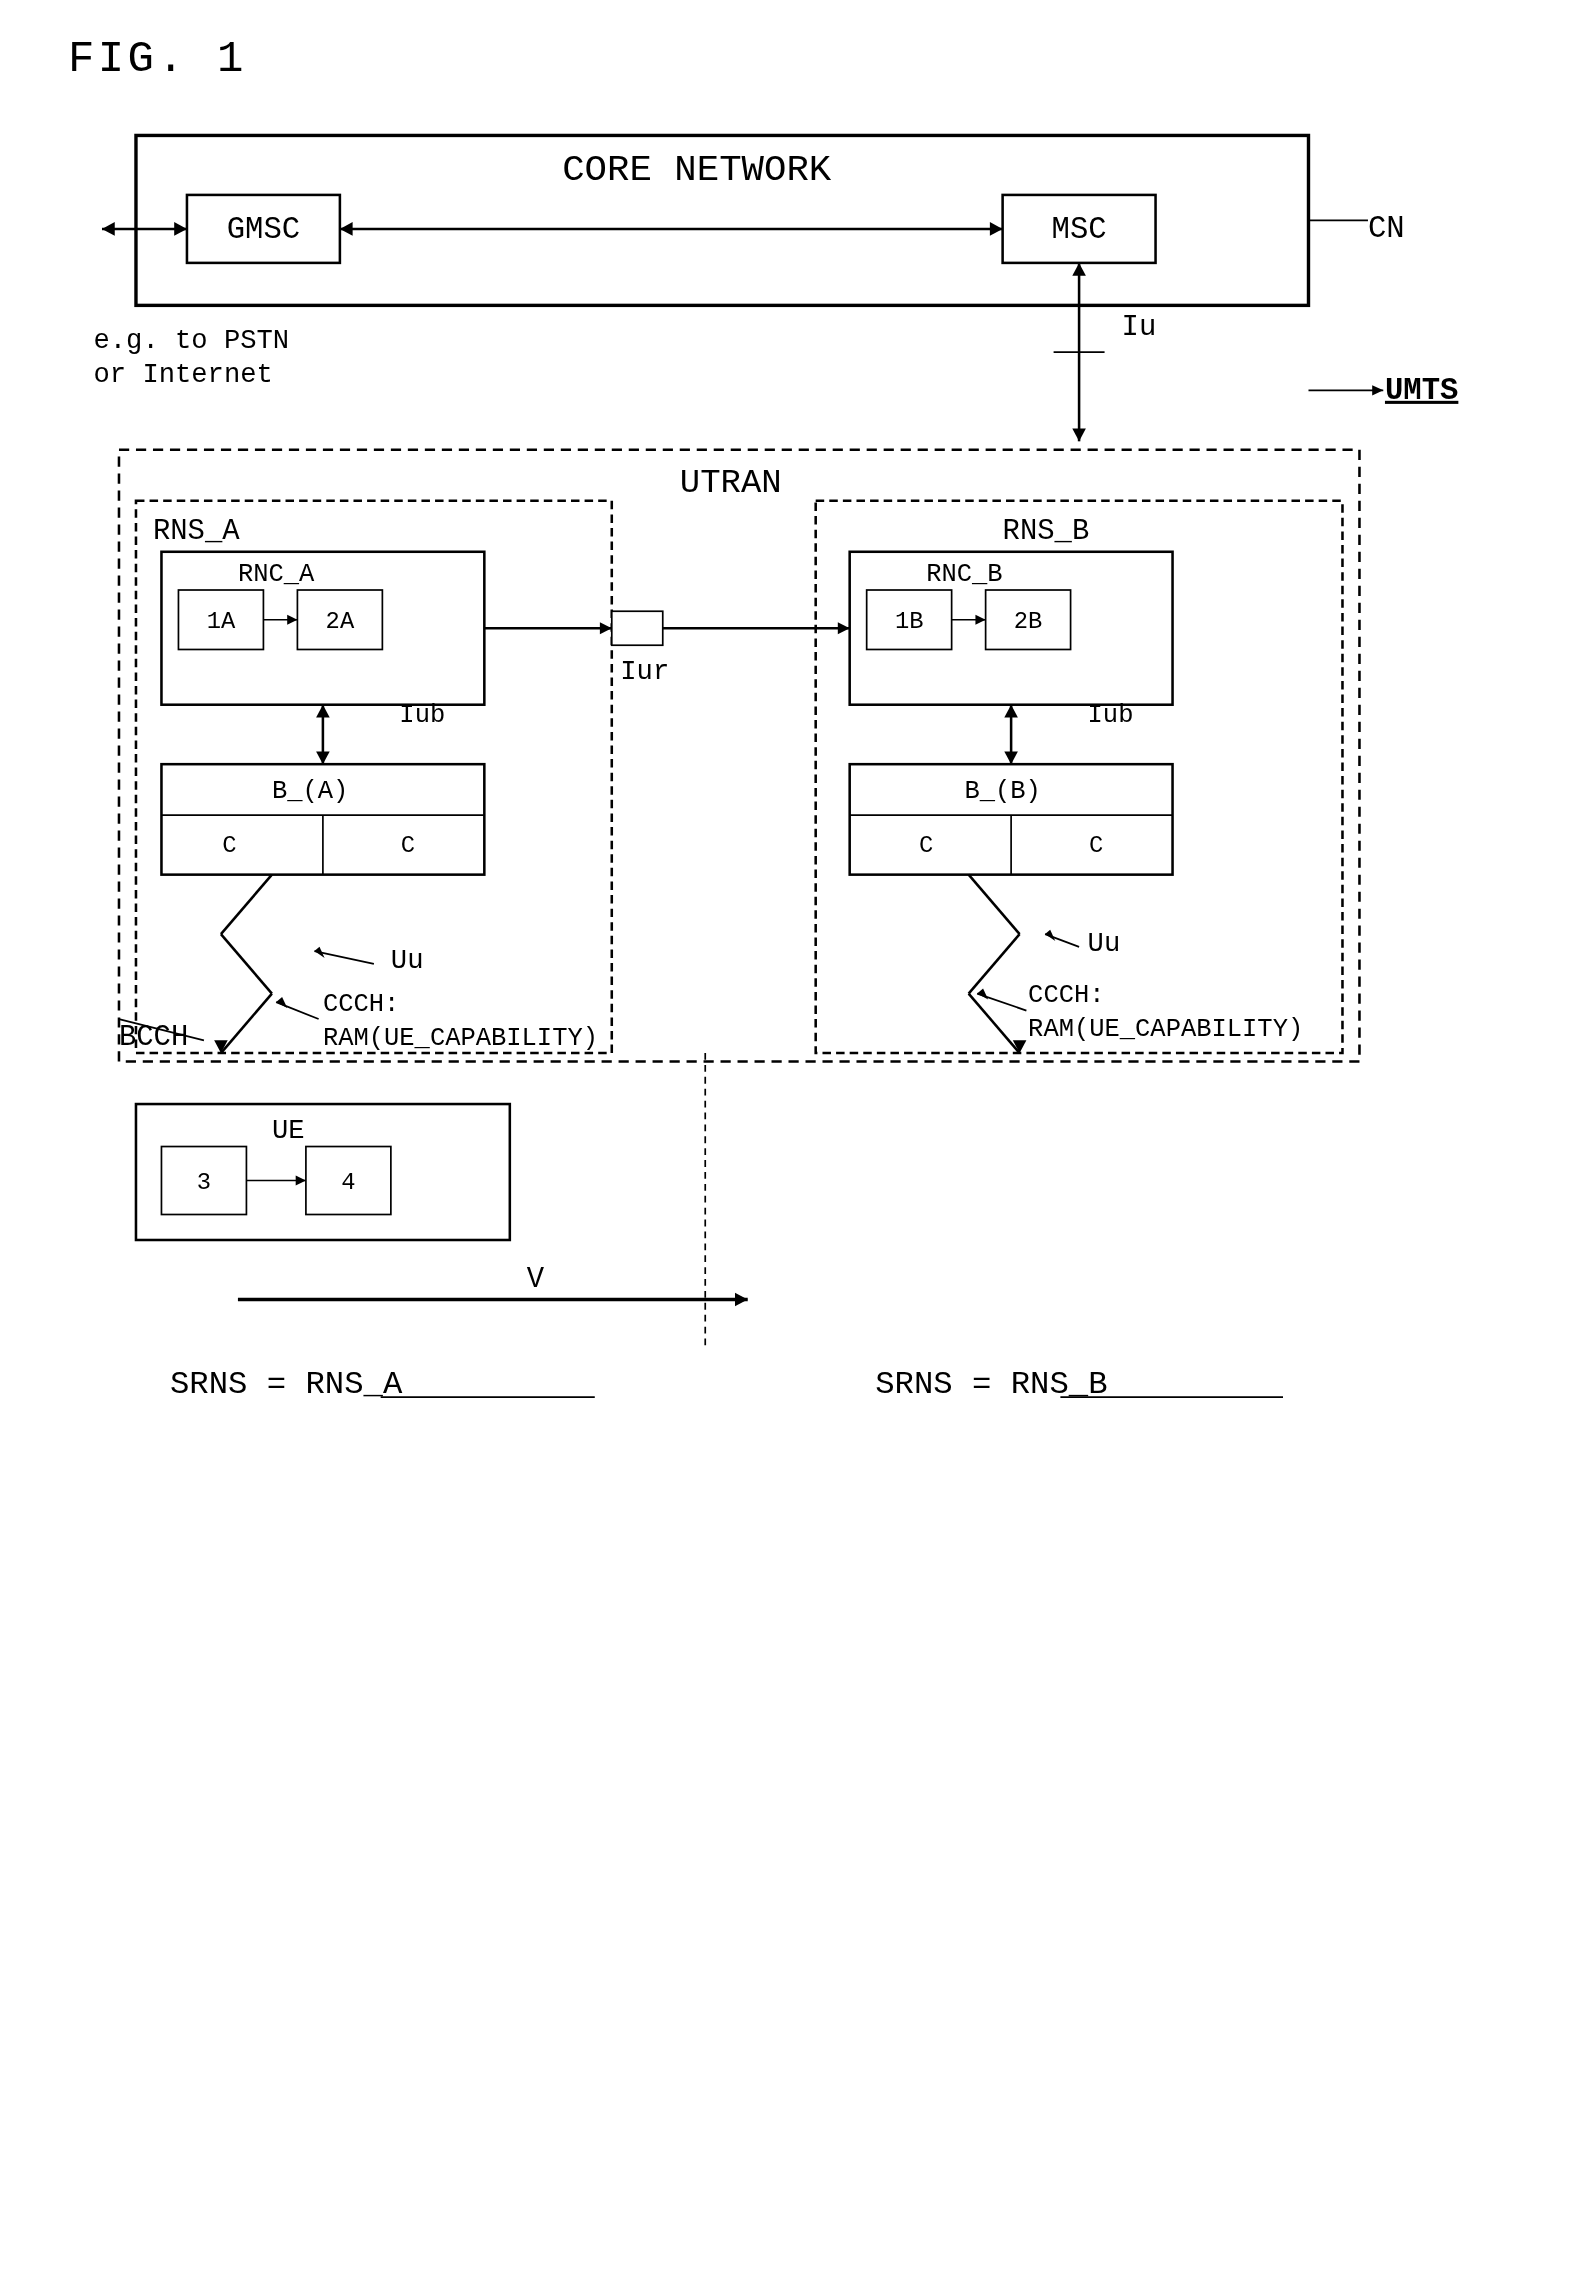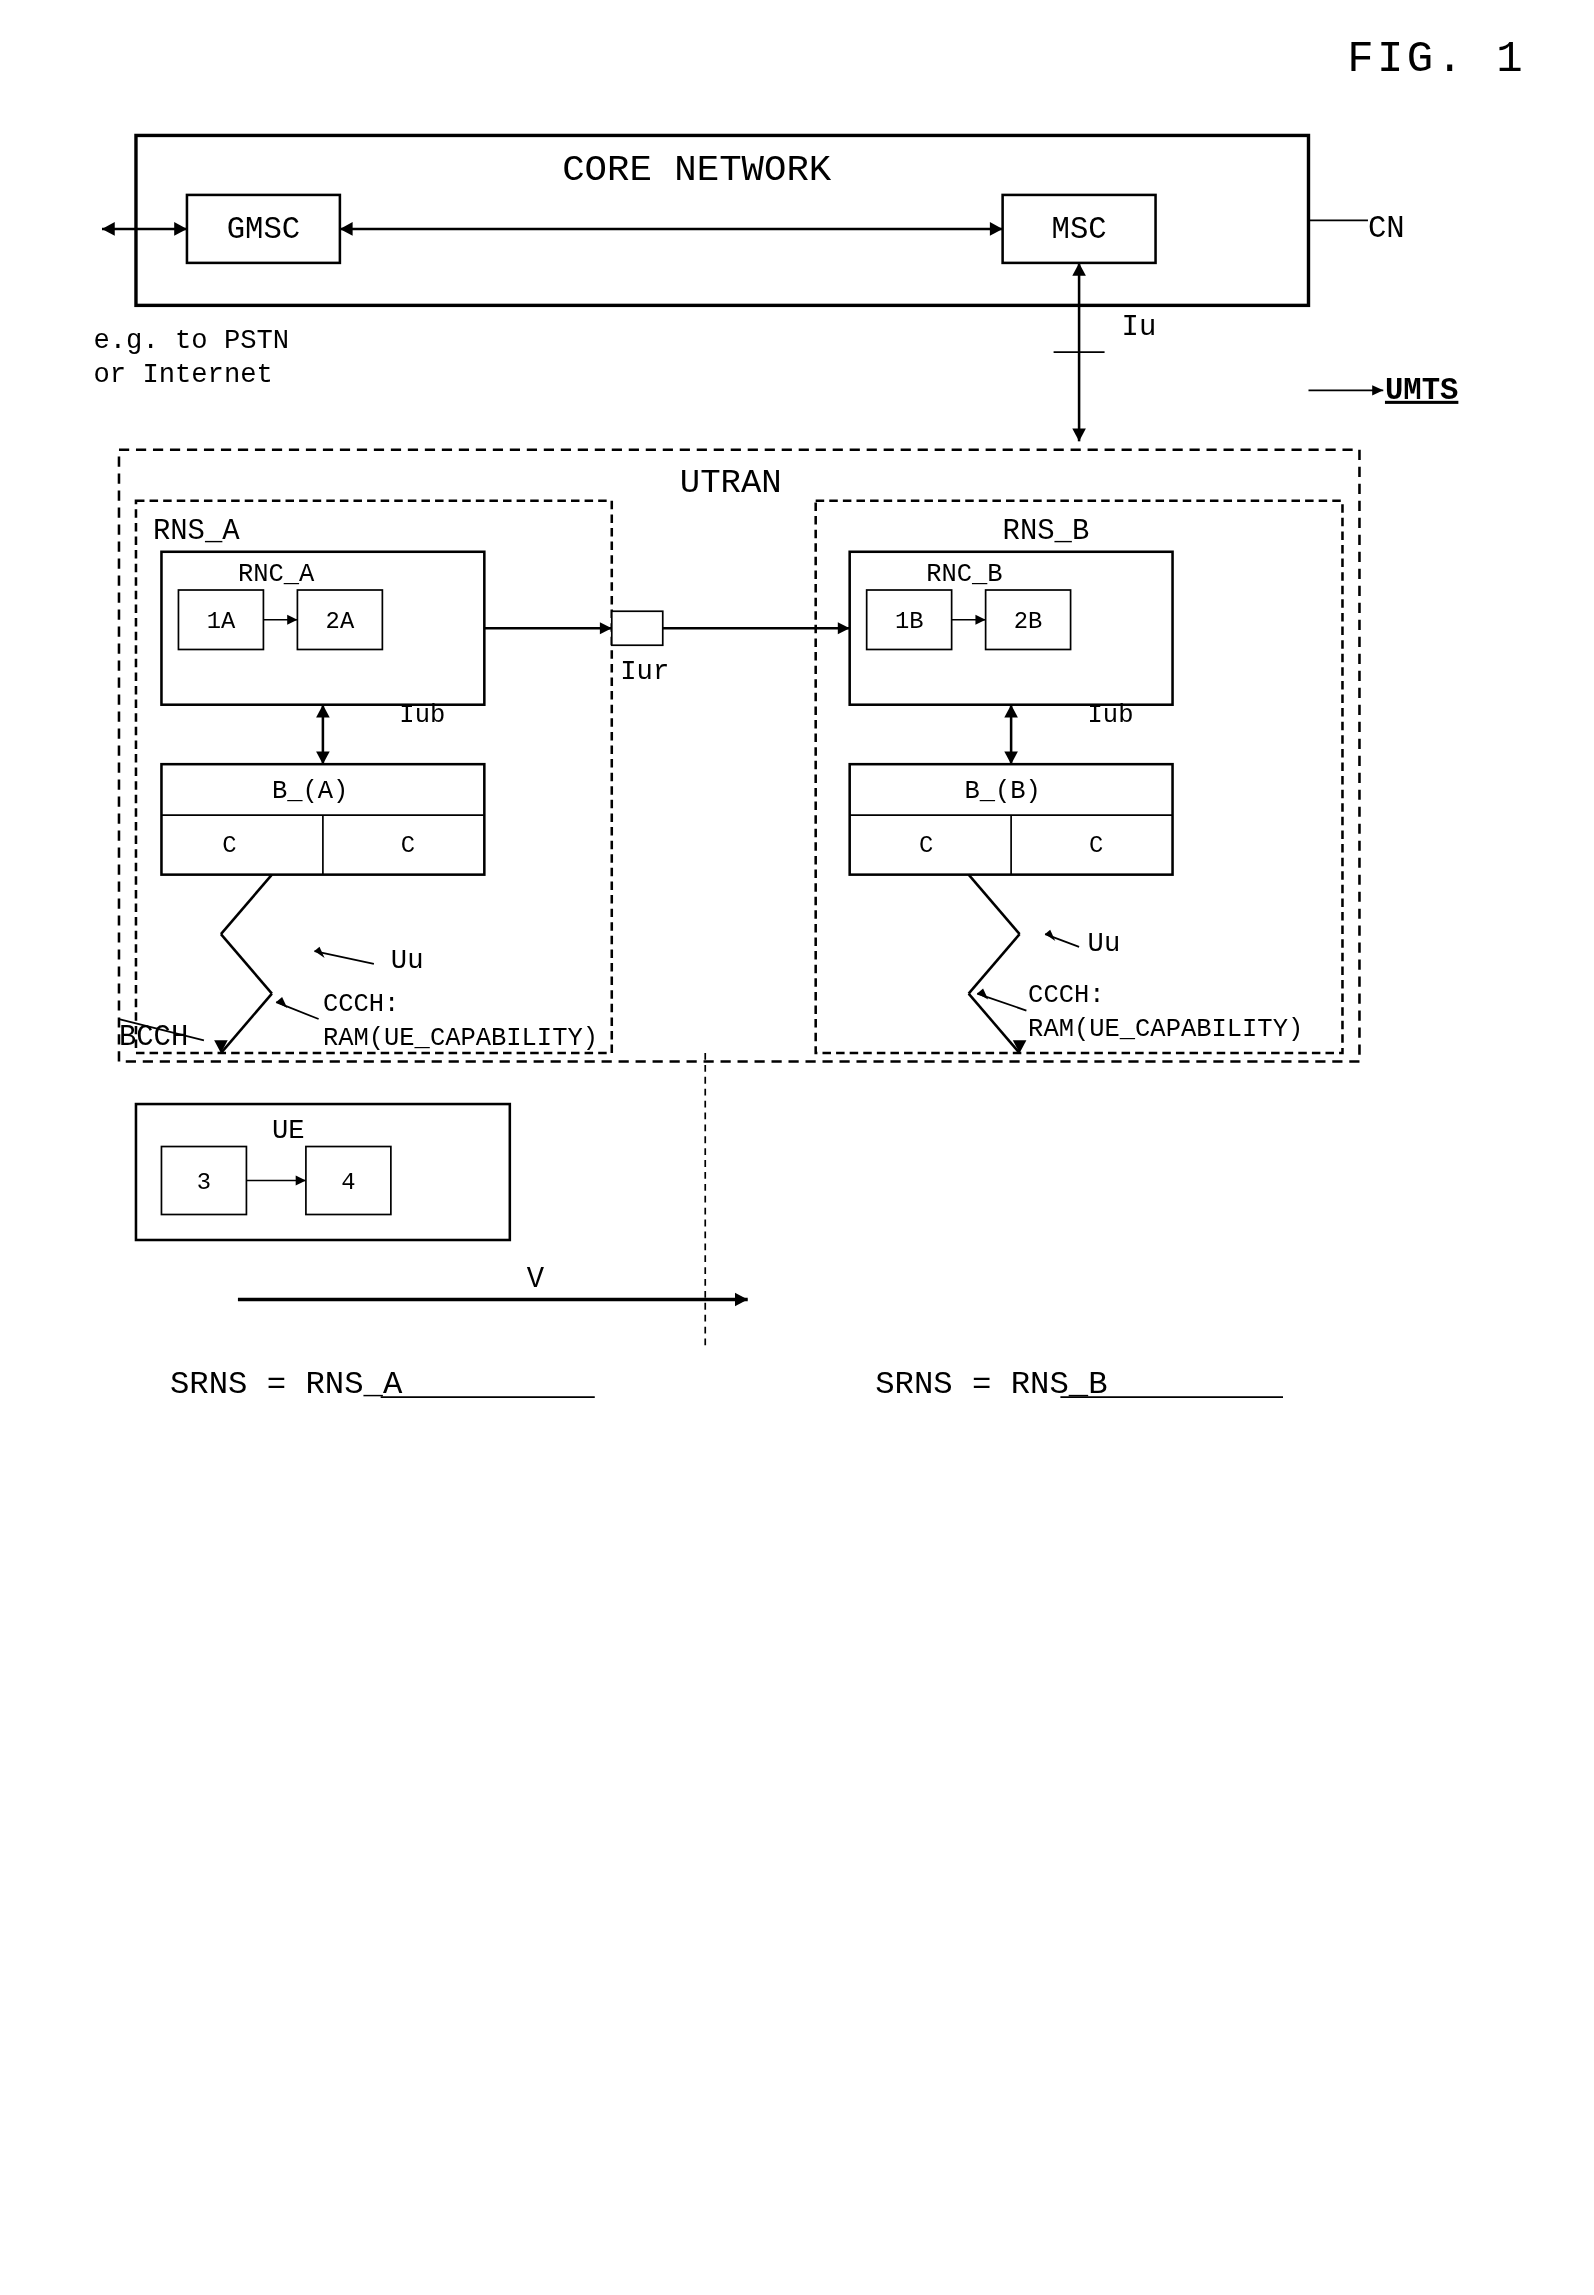--- a/index.html
+++ b/index.html
@@ -14,21 +14,21 @@
 
     .page {
       width: 1594px;
       min-height: 2295px;
       background: #fff;
       position: relative;
       padding: 34px 68px;
     }
 
     .fig-title {
-      text-align: right;
+      text-align: left;
       font-size: 44px;
       font-weight: normal;
       letter-spacing: 3.4px;
       margin-bottom: 34px;
       font-family: 'Courier New', Courier, monospace;
     }
   </style>
 </head>
 <body>
 

